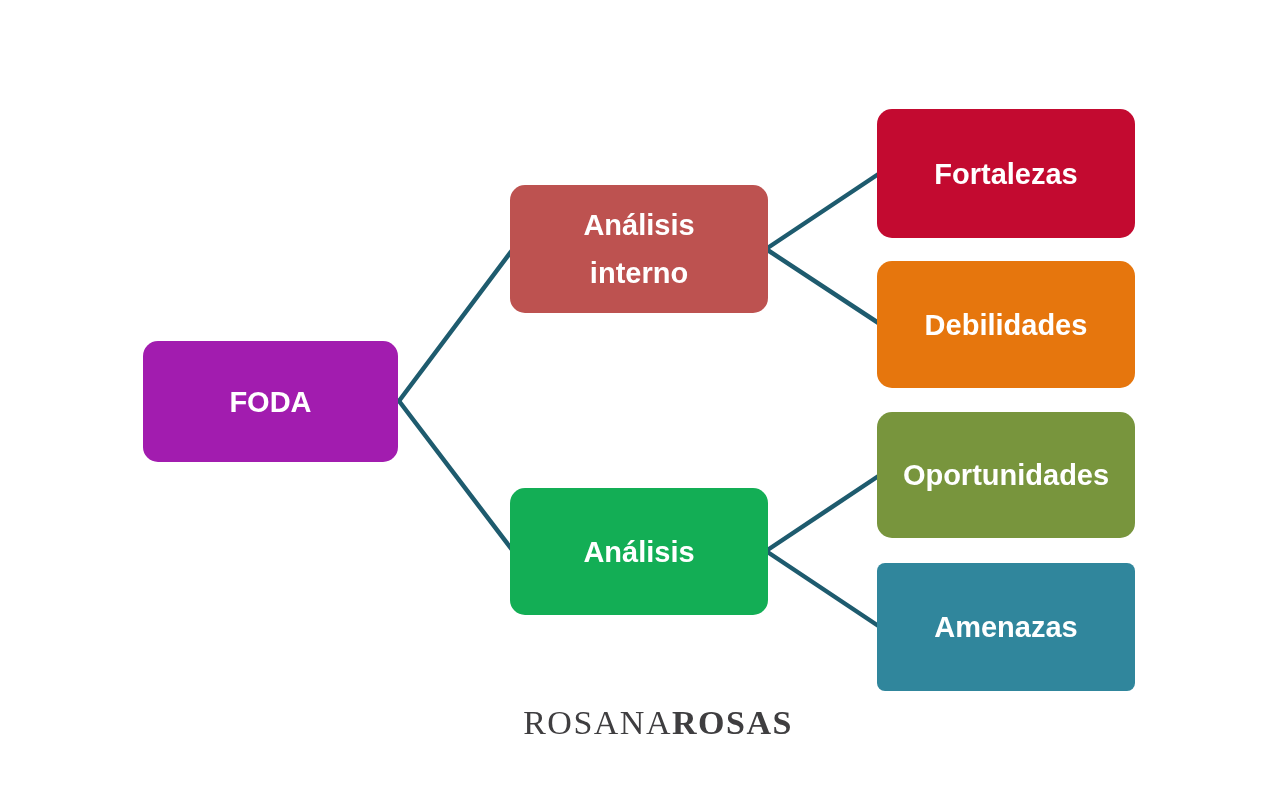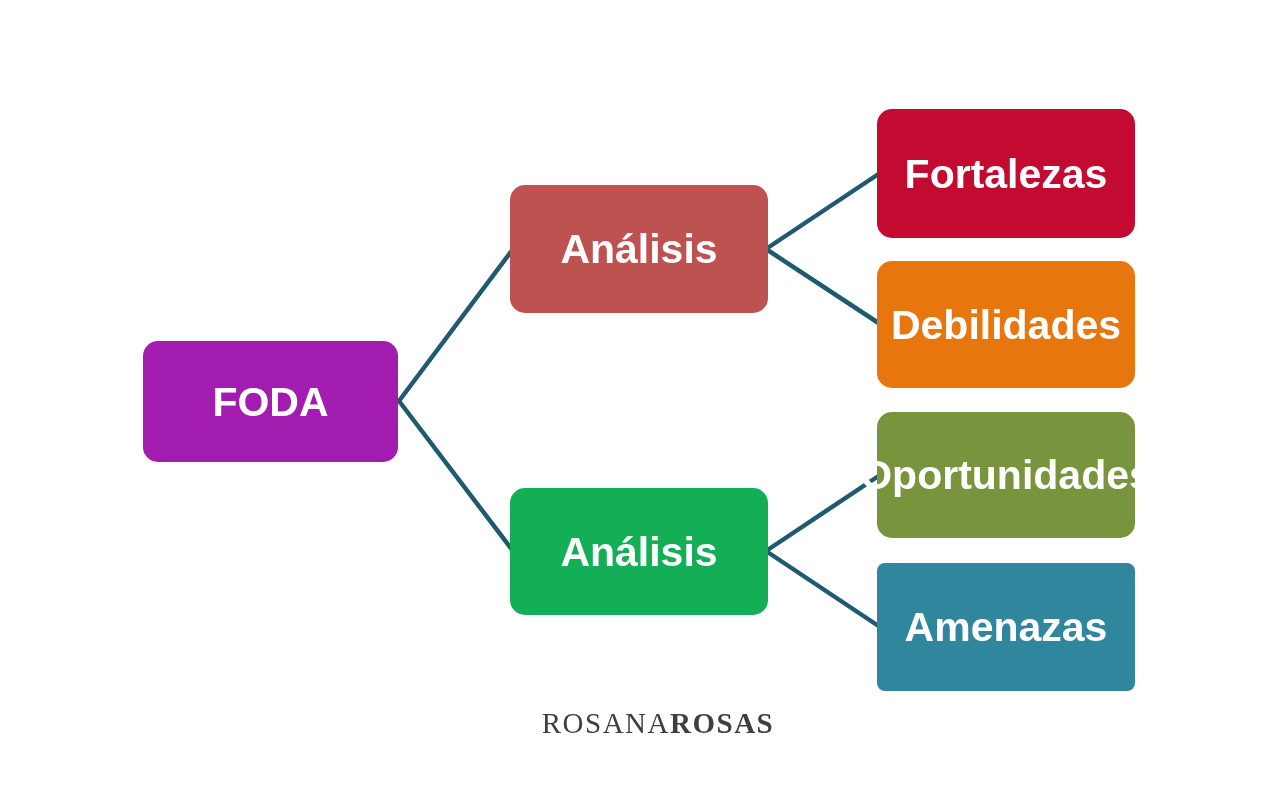--- a/index.html
+++ b/index.html
@@ -30,41 +30,41 @@
   .node {
     position: absolute;
     z-index: 2;
     border-radius: 15px;
     display: flex;
     flex-direction: column;
     align-items: center;
     justify-content: center;
     color: #ffffff;
     font-weight: 700;
-    font-size: 41px;
+    font-size: 29px;
     line-height: 48px;
     text-align: center;
   }
   .node-foda          { left: 143px; top: 341px; width: 255px; height: 121px; }
   .node-interno       { left: 510px; top: 185px; width: 258px; height: 128px; }
   .node-externo       { left: 510px; top: 488px; width: 258px; height: 127px; }
   .node-fortalezas    { left: 877px; top: 109px; width: 258px; height: 129px; }
   .node-debilidades   { left: 877px; top: 261px; width: 258px; height: 127px; }
   .node-oportunidades { left: 877px; top: 412px; width: 258px; height: 126px; }
   .node-amenazas      { left: 877px; top: 563px; width: 258px; height: 128px; }
   .brand {
     position: absolute;
     left: 0;
     right: 0;
     top: 703px;
     z-index: 2;
     text-align: center;
     margin-left: 28px;
     font-family: "Liberation Serif", serif;
-    font-size: 29px;
+    font-size: 34px;
     line-height: 40px;
     letter-spacing: 1.5px;
     color: #3f3e40;
   }
   .brand .light { font-weight: 400; }
   .brand .bold  { font-weight: 700; }
 </style>
 </head>
 <body>
 
@@ -78,20 +78,21 @@
     <line x1="766" y1="551" x2="880" y2="475" style="stroke: rgb(30, 91, 110);"></line>
     <line x1="766" y1="551" x2="880" y2="627" style="stroke: rgb(30, 91, 110);"></line>
   </svg>
 
   <div class="node node-foda" style="background-color: #a21caf;">
     <span>FODA</span>
   </div>
 
   <div class="node node-interno" style="background-color: rgb(189, 82, 80);">
     <span>Análisis</span>
+    <span>interno</span>
   </div>
 
   <div class="node node-externo" style="background-color: rgb(19, 174, 85);">
     <span>Análisis</span>
   </div>
 
   <div class="node node-fortalezas" style="background-color: rgb(195, 10, 48);">
     <span>Fortalezas</span>
   </div>
 

